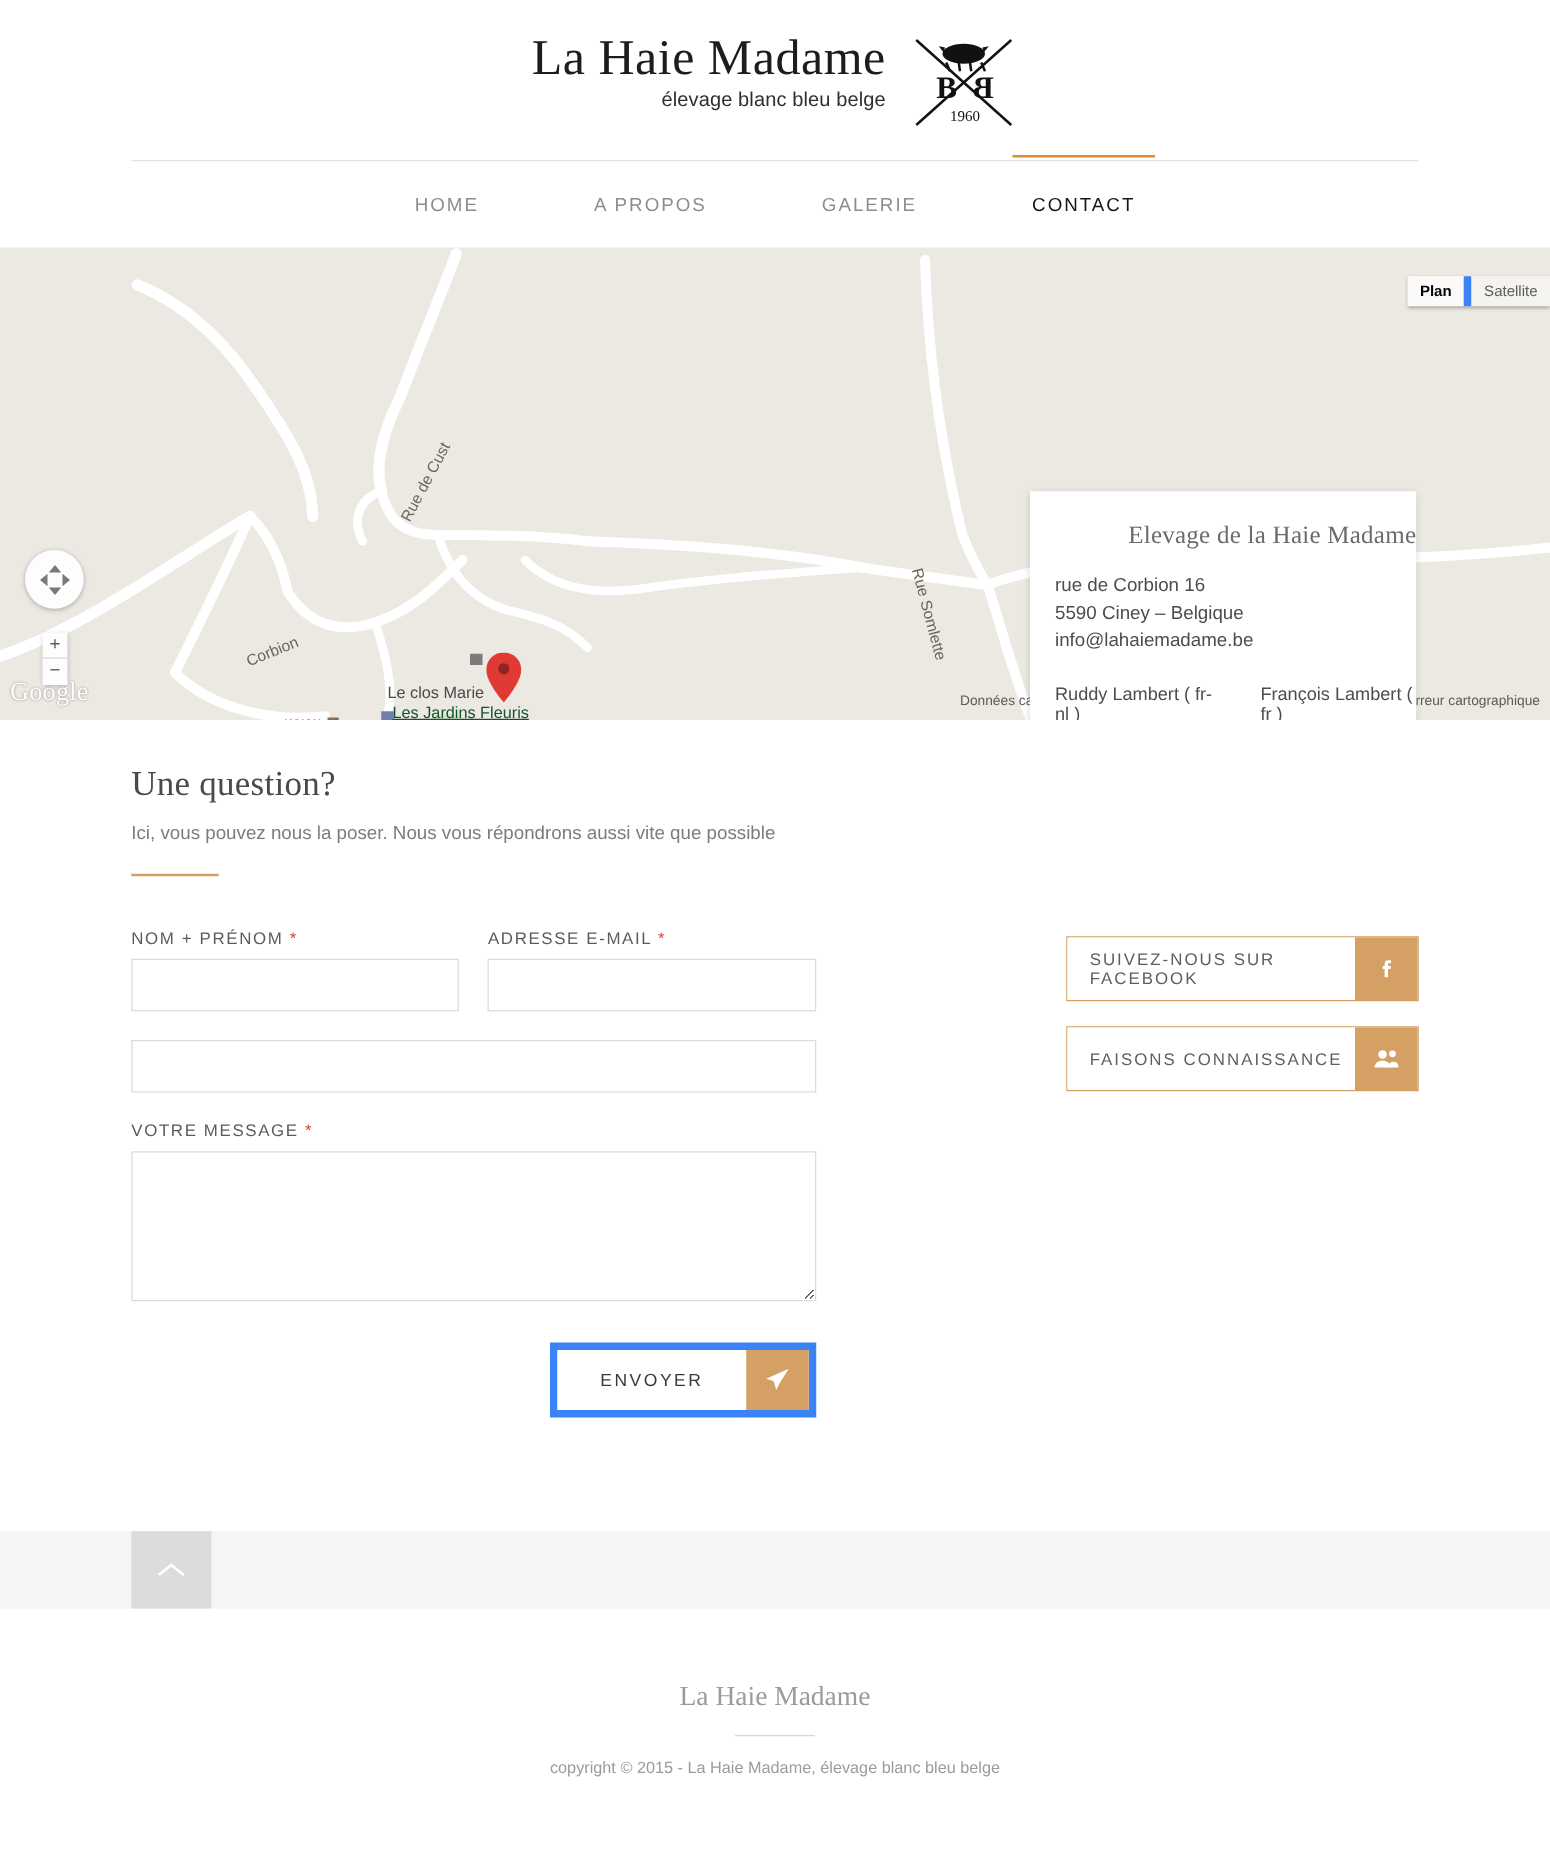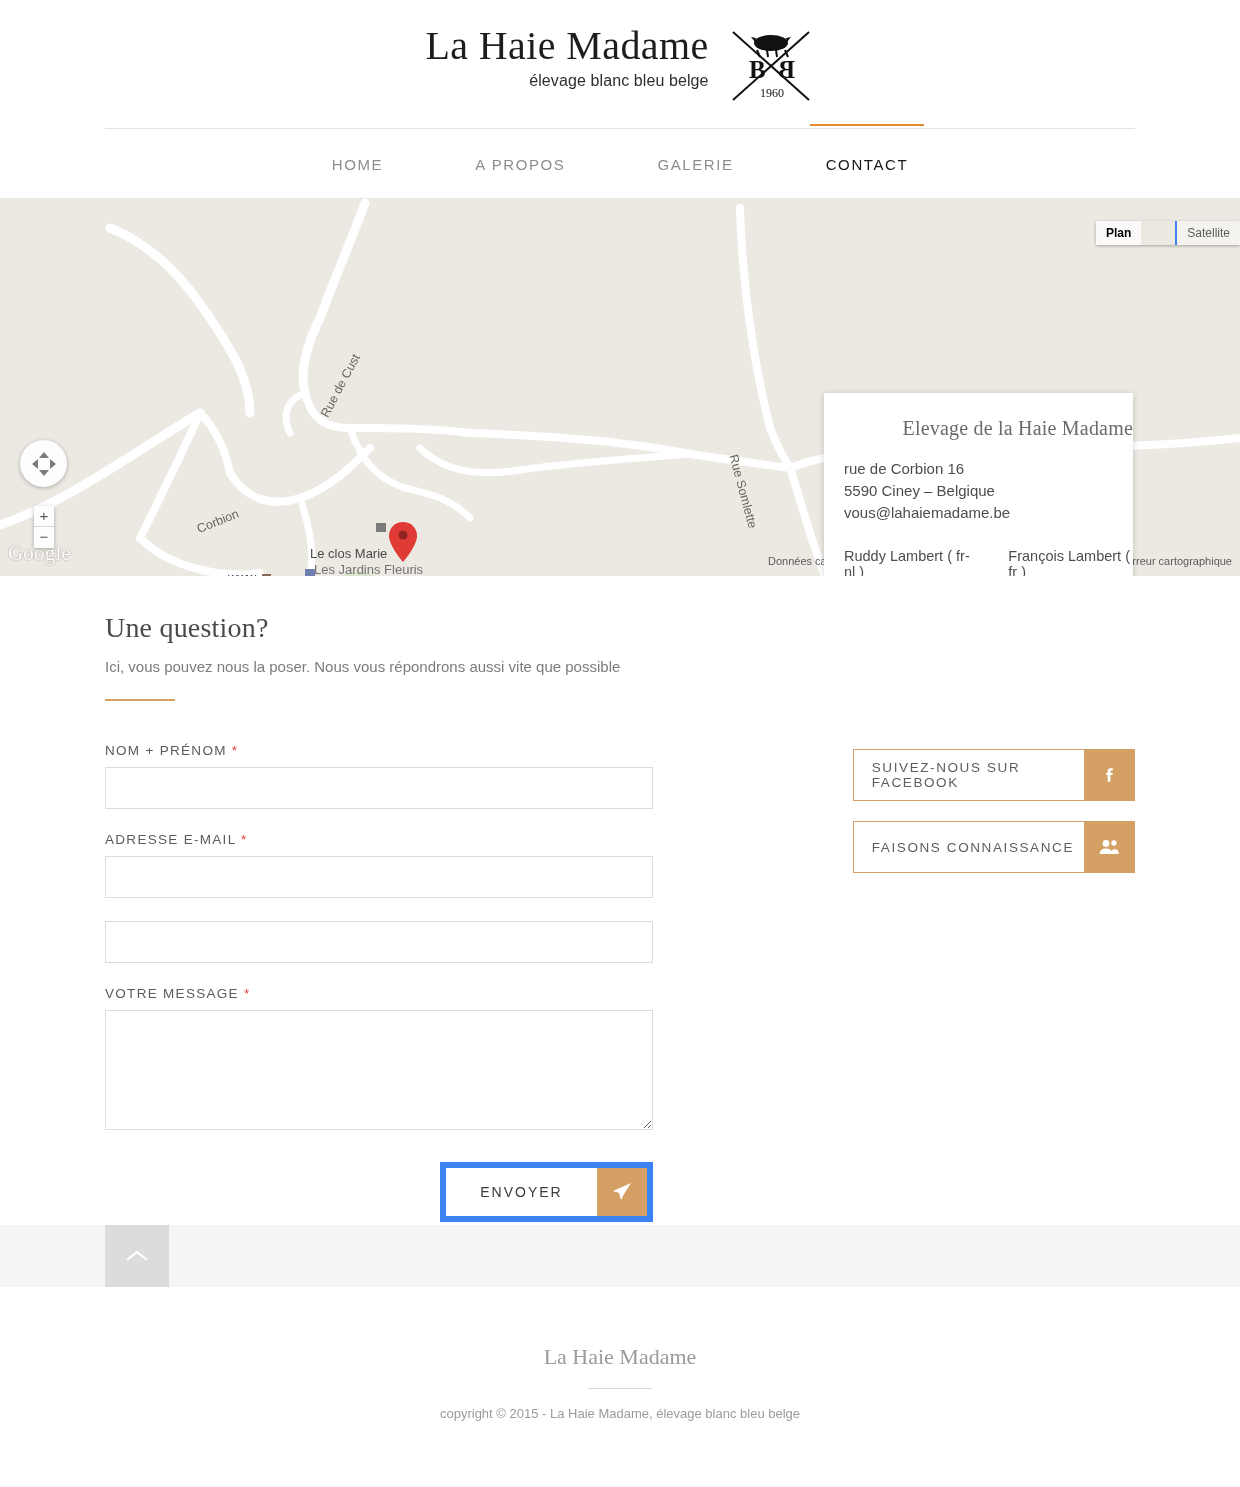--- a/index.html
+++ b/index.html
@@ -111,21 +111,21 @@
     display: flex;
     box-shadow: 0 1px 3px rgba(0,0,0,.3);
     font-size: 12px;
   }
   .map-type span {
     display: block; padding: 5px 10px;
     background: #f5f3ef; color: #5b5b5b;
     cursor: pointer;
   }
   .map-type span.sel { color: #000; font-weight: bold; background: #fbfaf8; }
-  .map-type span + span { border-left: 2px solid #3b82f6; margin-left: 34px; }
+  .map-type span + span { border-left: 6px solid #3b82f6; }
 
   .google-logo {
     position: absolute; left: 8px; bottom: 10px;
     font-family: "Liberation Serif", serif;
     font-size: 21px; color: #ffffff;
     text-shadow: 0 0 2px rgba(120,115,105,.85);
     opacity: .95;
     letter-spacing: 0.2px;
   }
   .map-attrib {
@@ -149,21 +149,21 @@
     color: #6a655c;
     white-space: nowrap;
     font-family: "Liberation Sans", sans-serif;
   }
   .poi-label {
     position: absolute;
     font-size: 13px;
     color: #4a4a4a;
     white-space: nowrap;
   }
-  .poi-blue { color: #737373; }
+  .poi-blue { color: #14532d; text-decoration: underline; }
 
   
   .info-card {
     position: absolute;
     left: 824px; top: 195px;
     width: 309px; height: 391px;
     background: #fff;
     box-shadow: 0 1px 6px rgba(0,0,0,.18);
     z-index: 20;
     overflow: hidden;
@@ -208,21 +208,21 @@
 
   .form-wrap { display: flex; margin-top: 42px; }
   .form-col { width: 617px; }
   .side-col { width: 518px; padding-left: 200px; padding-top: 6px; }
 
   .field-label {
     font-size: 13.5px; letter-spacing: 1.3px;
     color: #5b5b5b; margin-bottom: 9px;
   }
   .req { color: #e1413c; }
-  .row2 { display: flex; gap: 23px; flex-direction: column; }
+  .row2 { display: flex; gap: 23px; }
   .fld { flex: 1; }
   input.txt, textarea.txt {
     width: 100%;
     border: 1px solid #dcdcdc;
     background: #fff;
     height: 42px;
     font-size: 14px;
     color: #333;
     padding: 6px 10px;
     font-family: "Liberation Sans", sans-serif;
@@ -404,21 +404,21 @@
   <div class="map-attrib">
     <span class="att-l">Données car</span>
     <span>e erreur cartographique</span>
   </div>
 
   <div class="info-card">
     <div class="info-title">Elevage de la Haie Madame</div>
     <div class="info-lines">
       <div>rue de Corbion 16</div>
       <div>5590 Ciney – Belgique</div>
-      <div>vous@lahaiemadame.be</div>
+      <div>info@lahaiemadame.be</div>
     </div>
     <div class="info-persons">
       <div>
         <div>Ruddy Lambert ( fr- nl )</div>
 
       </div>
       <div>
         <div>François Lambert ( fr )</div>
 
       </div>

